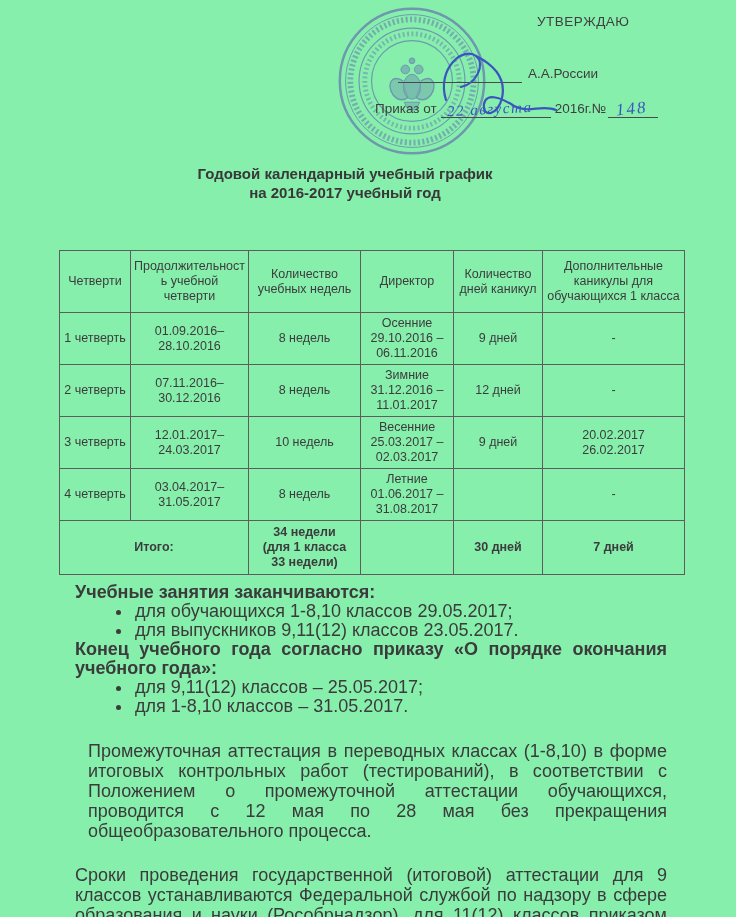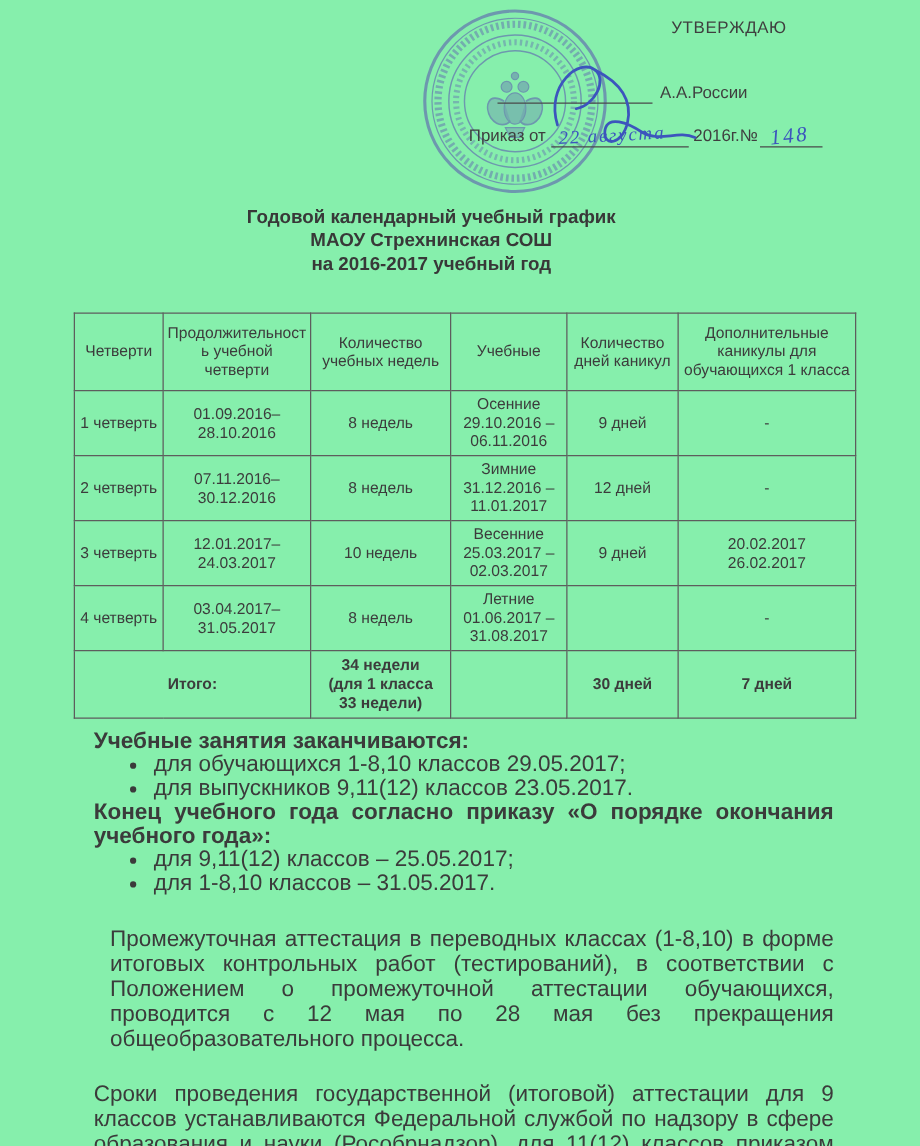--- a/index.html
+++ b/index.html
@@ -57,21 +57,21 @@
   }
   tr.hdr  { height:62px; }
   tr.row  { height:52px; }
   tr.tot  { height:54px; }
   tr.tot td { font-weight:bold; }
 
   
   .body-text { position:absolute; top:583px; left:75px; width:592px; font-size:18px; line-height:19px; color:#3b3b3b; }
   .sec-heading { font-weight:bold; text-align:justify; }
   ul.bullets { list-style:disc; margin:0 0 0 0; padding-left:46px; }
-  ul.bullets li { padding-left:2px; }
+  ul.bullets li { padding-left:2px;margin-left:12px; }
   .para { text-align:justify; line-height:20px; margin-top:24px; }
   .para-first { margin-top:25px;margin-left:13px; }
 </style>
 </head>
 <body>
 
 <div class="page">
 
   <svg class="stamp" viewBox="0 0 160 160">
     <g stroke="#5f63b0" fill="none">
@@ -116,39 +116,38 @@
 
   <svg class="signature-svg" viewBox="0 0 210 90">
     <g stroke="#3c55bd" fill="none" stroke-width="2.2" stroke-linecap="round">
       <path d="M 30 58 C 20 26, 48 4, 60 14 C 70 22, 60 42, 45 45"></path>
       <path d="M 60 14 C 80 24, 90 38, 86 56 C 82 74, 66 76, 68 62 C 70 50, 86 56, 98 64 C 112 72, 126 62, 140 68"></path>
     </g>
   </svg>
 
   <div class="doc-title">
     <div>Годовой календарный учебный график</div>
-    <div>МАОУ Стрехнинская СОШ</div>
     <div>на 2016-2017 учебный год</div>
   </div>
 
   <table class="schedule">
     <colgroup>
       <col style="width:71px">
         <col style="width:118px">
         <col style="width:112px">
       <col style="width:93px">
         <col style="width:89px">
         <col style="width:142px">
     </colgroup>
     <tbody>
       <tr class="hdr">
         <th>Четверти</th>
         <th>Продолжительность учебной четверти</th>
         <th>Количество учебных недель</th>
-        <th>Учебные</th>
+        <th>Директор</th>
         <th>Количество дней каникул</th>
         <th>Дополнительные каникулы для обучающихся  1 класса</th>
       </tr>
       <tr class="row">
         <td>1 четверть</td>
         <td>01.09.2016–
 28.10.2016</td>
         <td>8 недель</td>
         <td>Осенние
 29.10.2016 –

